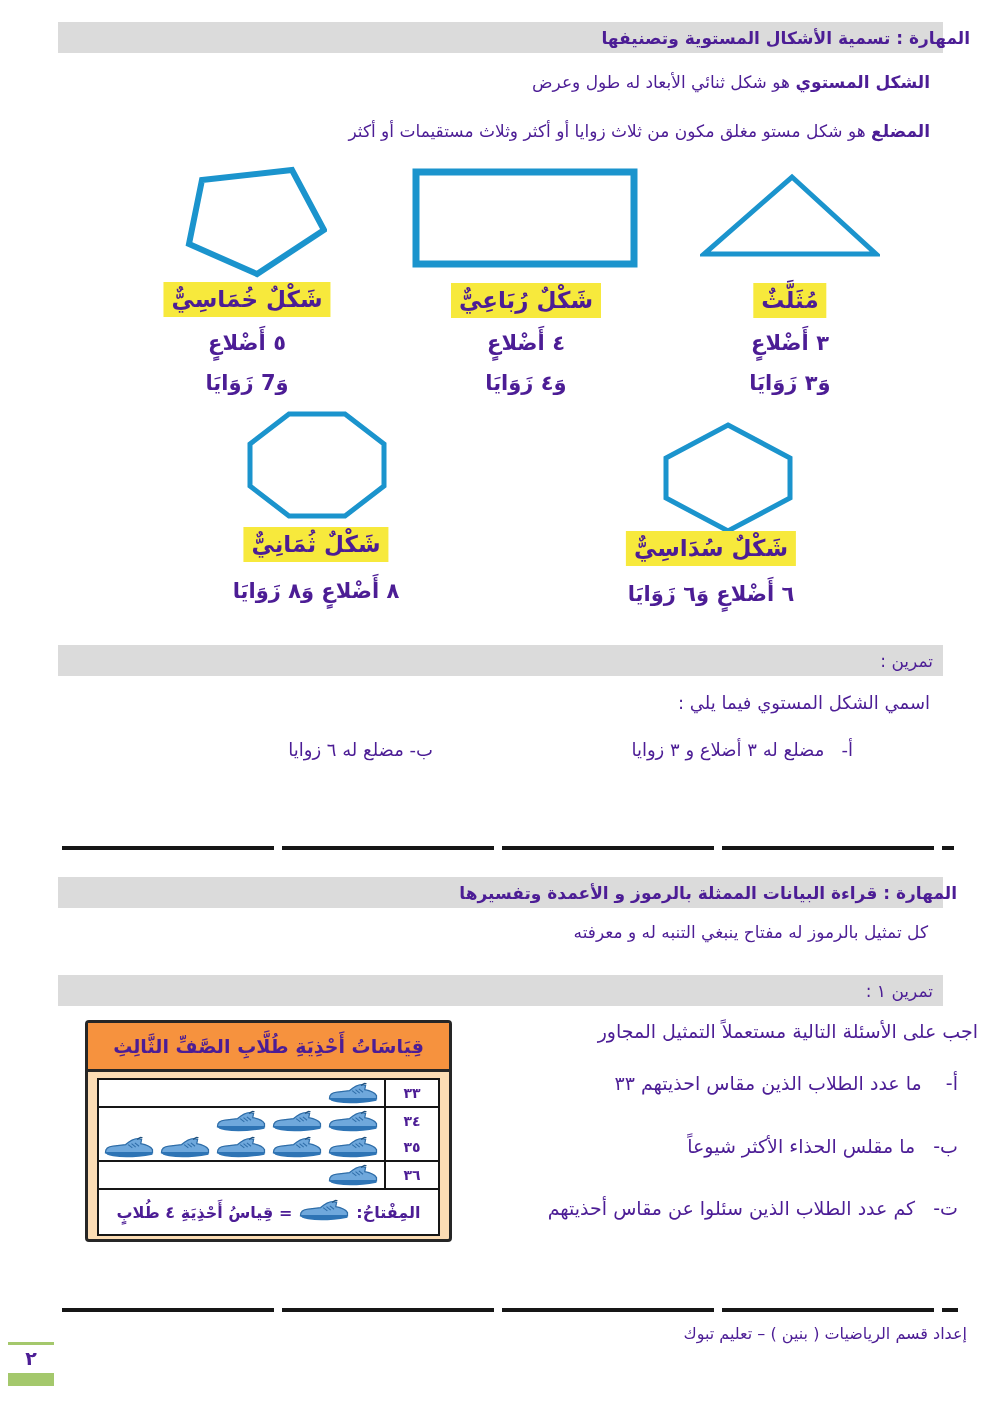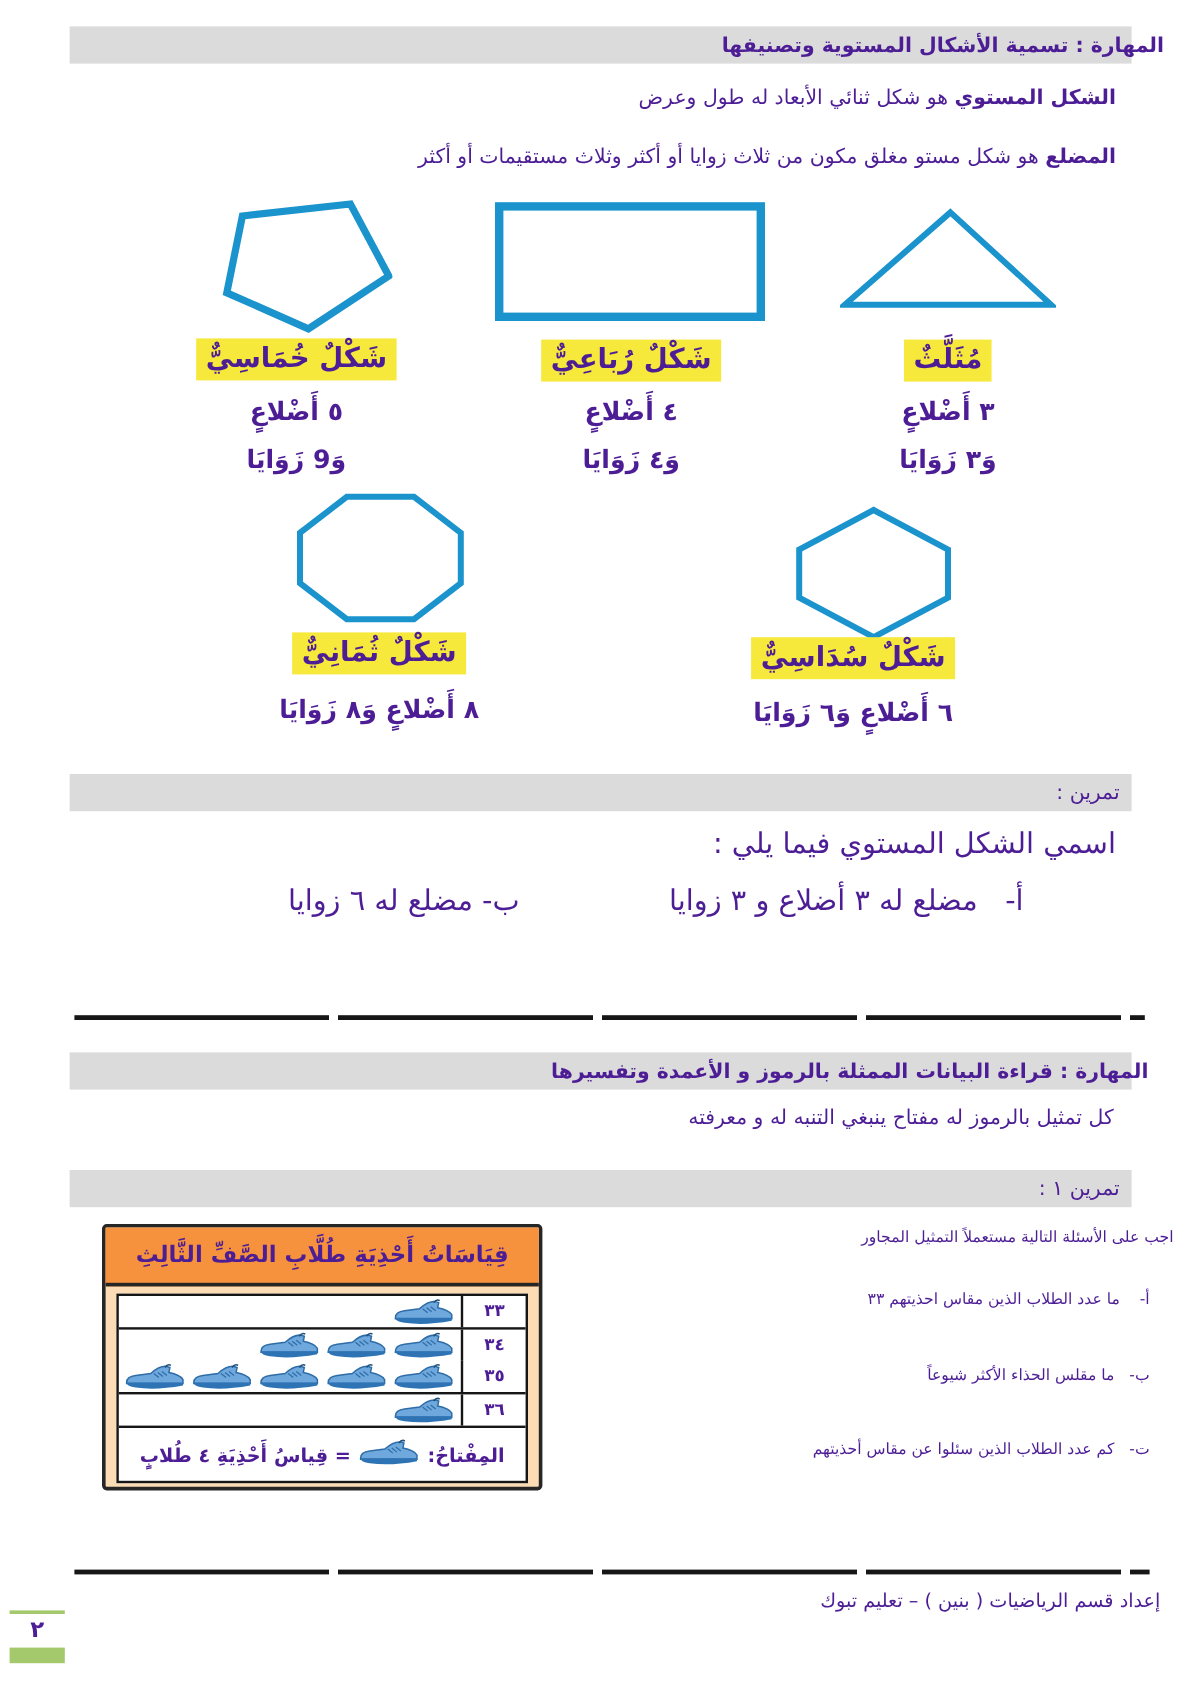--- a/index.html
+++ b/index.html
@@ -15,21 +15,21 @@
   .def{position:absolute;direction:rtl;font-size:17px;line-height:25px;white-space:nowrap;}
 
   
   .shape-svg{position:absolute;}
   .shape-label{position:absolute;transform:translateX(-50%);background:#F7E93C;
                font-weight:bold;font-size:23px;line-height:33px;padding:1px 8px;
                direction:rtl;white-space:nowrap;}
   .shape-count{position:absolute;transform:translateX(-50%);font-weight:bold;font-size:21px;
                line-height:34px;direction:rtl;white-space:nowrap;}
 
-  .ex-text{position:absolute;direction:rtl;font-size:24px;line-height:26px;white-space:nowrap;text-align:right;}
+  .ex-text{position:absolute;direction:rtl;font-size:18px;line-height:26px;white-space:nowrap;text-align:right;}
 
   .divider{position:absolute;height:4px;
            background:repeating-linear-gradient(90deg,#161616 0 212px,transparent 212px 220px);}
 
   
   .pict{position:absolute;left:85px;top:1020px;width:367px;height:222px;background:#FBDCB4;
         border:3px solid #262626;border-radius:4px;box-sizing:border-box;}
   .pict-header{height:46px;background:#F6923E;border-bottom:3px solid #262626;
                display:flex;align-items:center;justify-content:center;
                font-weight:bold;font-size:19px;direction:rtl;white-space:nowrap;}
@@ -37,21 +37,21 @@
               border:2px solid #161616;box-sizing:border-box;display:flex;flex-direction:column;}
   .pict-rows{flex:1;display:flex;flex-direction:column;}
   .pict-row{flex:1;display:flex;border-bottom:2px solid #161616;}
   .pict-row.nosep{border-bottom:none;}
   .shoes{flex:1;display:flex;justify-content:flex-end;align-items:center;gap:4px;padding-right:5px;}
   .size-cell{width:52px;border-left:2px solid #161616;display:flex;align-items:center;
              justify-content:center;font-weight:bold;font-size:14px;}
   .pict-key{height:44px;border-top:2px solid #161616;display:flex;align-items:center;
             justify-content:center;gap:6px;direction:rtl;font-weight:bold;font-size:16px;white-space:nowrap;}
 
-  .q-text{position:absolute;direction:rtl;font-size:13px;line-height:27px;white-space:nowrap;}
+  .q-text{position:absolute;direction:rtl;font-size:19px;line-height:27px;white-space:nowrap;}
 
   .footer-credit{position:absolute;direction:rtl;font-size:16px;line-height:24px;white-space:nowrap;}
   .green-line{position:absolute;left:8px;width:46px;height:3px;background:#A4C86C;}
   .green-rect{position:absolute;left:8px;width:46px;height:13px;background:#A4C86C;}
   .page-num{position:absolute;left:8px;width:46px;text-align:center;font-weight:bold;font-size:19px;}
 </style>
 </head>
 <body>
 
 <div class="page">
@@ -77,21 +77,21 @@
   </svg>
 
   <div class="shape-label" style="left:247px;top:282px;">شَكْلٌ خُمَاسِيٌّ</div>
   <div class="shape-label" style="left:526px;top:283px;">شَكْلٌ رُبَاعِيٌّ</div>
   <div class="shape-label" style="left:790px;top:283px;text-align:center;">مُثَلَّثٌ</div>
 
   <div class="shape-count" style="left:247px;top:326px;">٥ أَضْلاعٍ</div>
   <div class="shape-count" style="left:526px;top:326px;">٤ أَضْلاعٍ</div>
   <div class="shape-count" style="left:790px;top:326px;">٣ أَضْلاعٍ</div>
 
-  <div class="shape-count" style="left:247px;top:366px;">وَ9 زَوَايَا</div>
+  <div class="shape-count" style="left:247px;top:366px;">وَ7 زَوَايَا</div>
   <div class="shape-count" style="left:526px;top:366px;">وَ٤ زَوَايَا</div>
   <div class="shape-count" style="left:790px;top:366px;">وَ٣ زَوَايَا</div>
 
   <svg class="shape-svg" style="left:241px;top:406px;" width="152" height="118" viewBox="0 0 152 118">
     <polygon points="143,38 104,8 48,8 9,38 9,80 48,110 104,110 143,80" fill="none" stroke="#1B94CD" stroke-width="5"></polygon>
   </svg>
   <svg class="shape-svg" style="left:662px;top:421px;" width="132" height="114" viewBox="0 0 132 114">
     <polygon points="66,4 128,37 128,77 66,110 4,77 4,37" fill="none" stroke="#1B94CD" stroke-width="5"></polygon>
   </svg>
 

